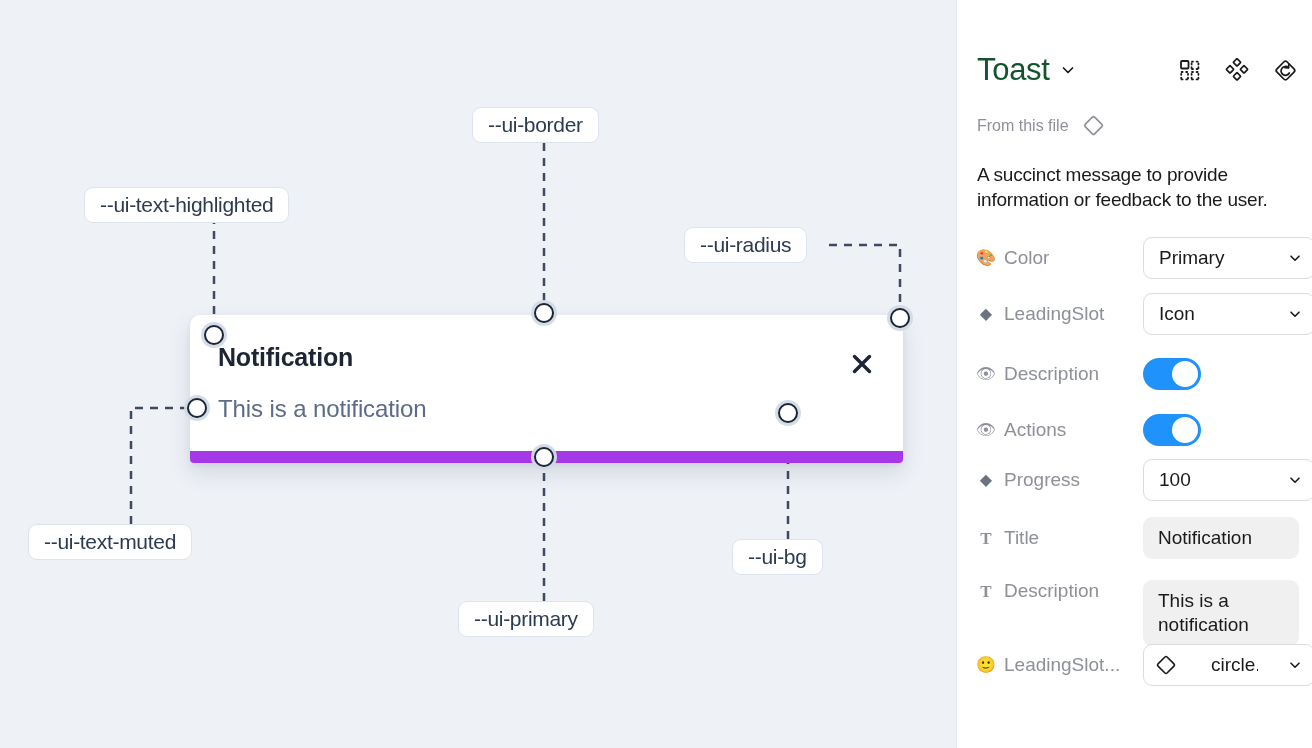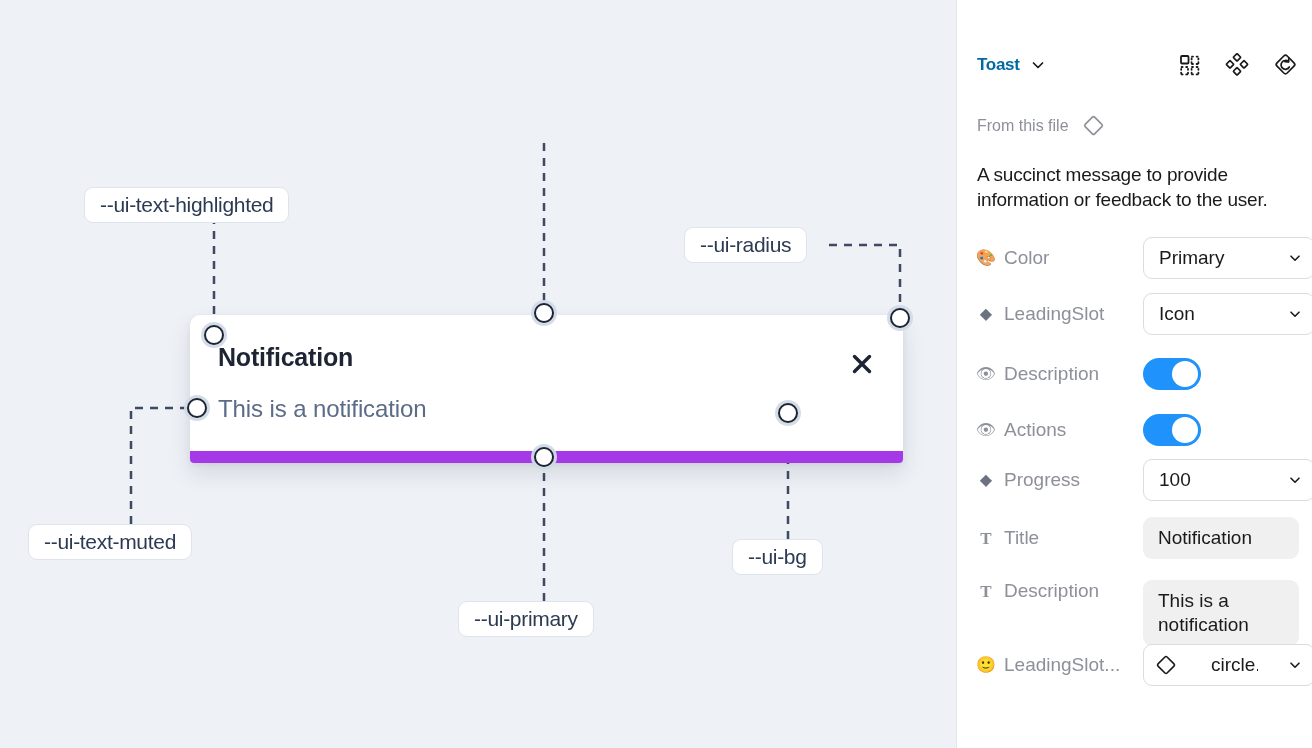--- a/index.html
+++ b/index.html
@@ -85,21 +85,21 @@
     position: relative;
     width: 356px; height: 748px;
     background: #ffffff;
     border-left: 1px solid #e3e7ee;
   }
   .panel-header {
     position: absolute; left: 20px; top: 52px; right: 14px;
     display: flex; align-items: center;
   }
   .panel-title {
-    font-size: 17px; font-weight: 700; color: #0369a1; letter-spacing: -0.3px;
+    font-size: 31px; font-weight: 400; color: #14532d; letter-spacing: -0.3px;
   }
   .title-chevron { margin-left: 10px; display: flex; align-items: center; cursor: pointer; }
   .header-icons { margin-left: auto; display: flex; align-items: center; gap: 24px; }
   .header-icon { cursor: pointer; display: flex; align-items: center; justify-content: center; }
 
   .from-file {
     position: absolute; left: 20px; top: 113px;
     display: flex; align-items: center; gap: 12px;
   }
   .from-file-label { font-size: 16px; color: #8d9099; }
@@ -193,20 +193,21 @@
         <div class="toast-close">
           <svg width="22" height="22" viewBox="0 0 22 22" xmlns="http://www.w3.org/2000/svg">
             <path d="M3.5 3.5 L18.5 18.5 M18.5 3.5 L3.5 18.5" stroke="#1d2433" stroke-width="3.4" stroke-linecap="round"></path>
           </svg>
         </div>
       </div>
       <div class="toast-progress"></div>
     </div>
 
     <div class="pill" style="left:84px; top:180px;margin-top:7px;">--ui-text-highlighted</div>
+    <div class="pill" style="left:472px; top:107px;">--ui-border</div>
     <div class="pill" style="left:28px; top:524px;">--ui-text-muted</div>
     <div class="pill" style="left:684px; top:227px;">--ui-radius</div>
     <div class="pill" style="left:458px; top:601px;">--ui-primary</div>
     <div class="pill" style="left:732px; top:539px;">--ui-bg</div>
 
     <div class="handle" style="left:214px; top:335px;"></div>
     <div class="handle" style="left:544px; top:313px;"></div>
     <div class="handle" style="left:900px; top:318px;"></div>
     <div class="handle" style="left:197px; top:408px;"></div>
     <div class="handle" style="left:544px; top:457px;"></div>

